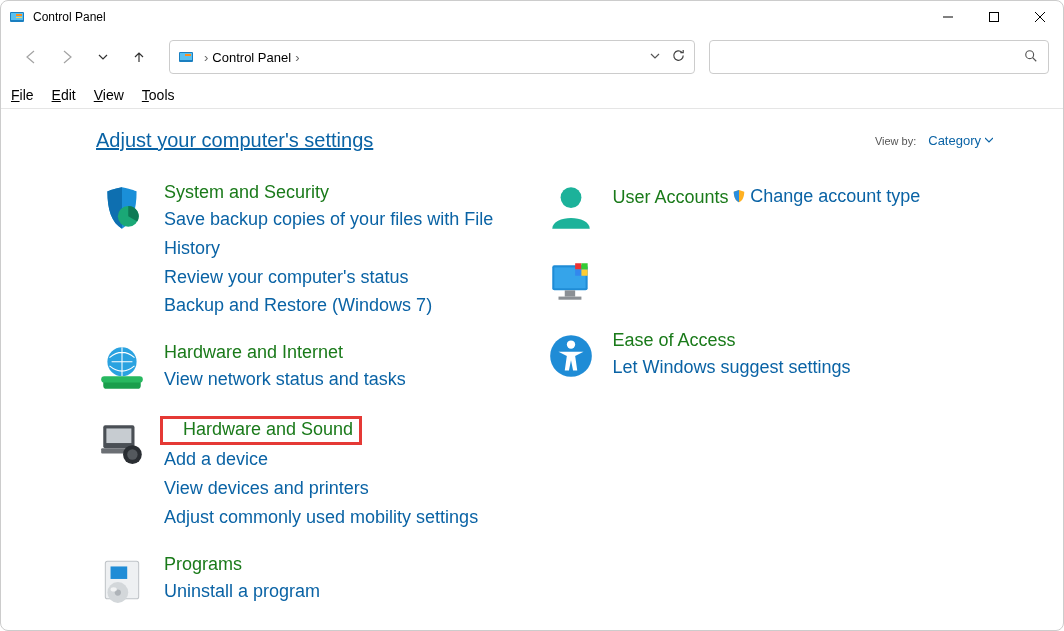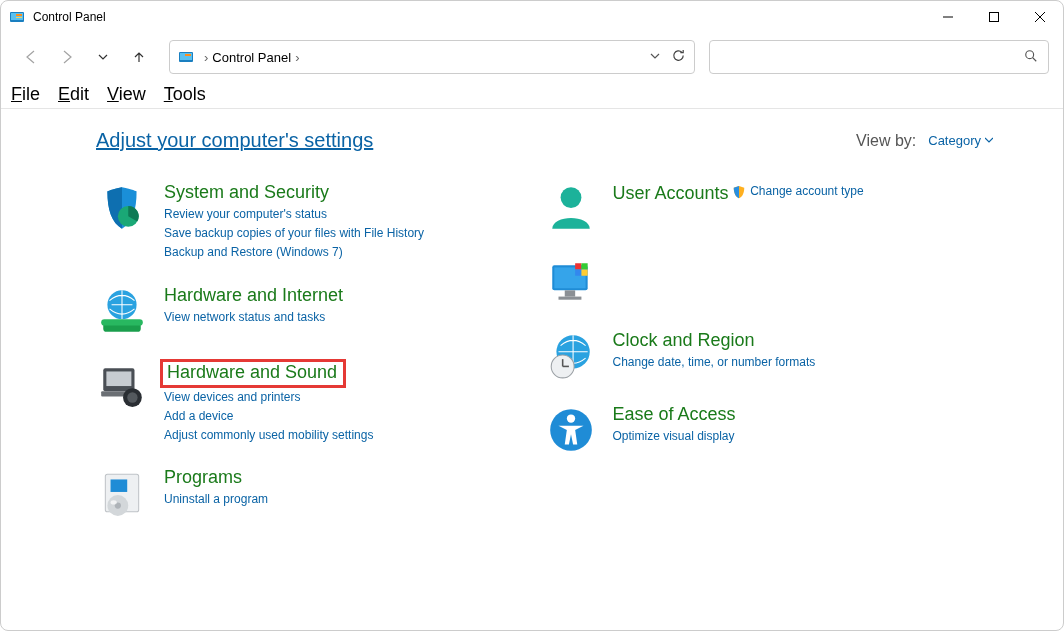--- a/index.html
+++ b/index.html
@@ -19,39 +19,39 @@
   .address-bar { flex: 1; height: 34px; border: 1px solid #ccc; border-radius: 4px; display: flex; align-items: center; padding: 0 8px; margin-left: 10px; margin-right: 10px; position: relative;}
   .address-icon { width: 16px; height: 16px; margin-right: 6px; }
   .crumb-sep { margin: 0 4px; color: #666; }
   .crumb-text { color: #000; }
   .addr-right { margin-left: auto; display: flex; align-items: center; gap: 10px; }
   .search-box { width: 340px; height: 34px; border: 1px solid #ccc; border-radius: 4px; display: flex; align-items: center; padding: 0 10px; }
   .search-box input { border: none; outline: none; flex: 1; font-size: 13px; }
   .search-icon { color: #555; }
   
   
-  .menustrip { height: 28px; display: flex; align-items: center; padding: 0 10px; border-bottom: 1px solid #e5e5e5; font-size: 18px; }
+  .menustrip { height: 28px; display: flex; align-items: center; padding: 0 10px; border-bottom: 1px solid #e5e5e5; font-size: 14px; }
   .menustrip span { margin-right: 18px; cursor: default; }
   .underline-first::first-letter { text-decoration: underline; }
   
   
   .content { padding: 20px 70px 0 95px; }
   .header-row { display: flex; align-items: center; margin-bottom: 30px; }
   .page-heading { color: #0a63a5; font-size: 20px; font-weight: 400; flex: 1; text-decoration: underline; }
-  .view-by-label { color: #555; font-size: 16px; margin-right: 12px; }
+  .view-by-label { color: #555; font-size: 11px; margin-right: 12px; }
   .view-by-value { color: #0a63a5; font-size: 13px; display: inline-flex; align-items: center; gap: 4px;}
   
   .columns { display: flex; }
   .col { flex: 1; }
   .category { display: flex; margin-bottom: 22px; }
   .cat-icon { width: 52px; height: 52px; flex: 0 0 52px; margin-right: 16px; display:flex; align-items:center; justify-content:center;}
   .cat-body { flex: 1; }
   .cat-title { color: #1a7a1a; font-size: 18px; font-weight: 400; margin-bottom: 2px; display: inline-block;}
-  .cat-title.highlighted { border: 3px solid #e53935; padding: 0 6px 2px 4px; margin-left:-4px; margin-bottom: 0px;}
-  .cat-link { color: #0a63a5; font-size: 12px; display: block; line-height: 1.6; cursor: pointer; }
+  .cat-title.highlighted { border: 3px solid #e53935; padding: 0 6px 2px 20px; margin-left:-4px; margin-bottom: 0px;}
+  .cat-link { color: #0a63a5; font-size: 18px; display: block; line-height: 1.6; cursor: pointer; }
   .cat-link-inline { display: inline-flex; align-items:center; gap:4px;}
 </style>
 </head>
 <body>
 
 <div class="titlebar">
   <span class="titlebar-icon">
     <svg viewBox="0 0 16 16" width="16" height="16">
         <rect x="1" y="3" width="14" height="10" rx="1" fill="#1a7fc0"></rect>
         <rect x="2" y="4" width="12" height="7" fill="#5ac1f0"></rect>
@@ -159,22 +159,22 @@
         <div class="cat-icon">
           <svg width="50" height="50" viewBox="0 0 48 48">
               <path d="M24 4 C14 6 10 8 10 8 C10 26 14 38 24 44 C34 38 38 26 38 8 C38 8 34 6 24 4 Z" fill="#1a8fd8"></path>
               <path d="M24 4 C14 6 10 8 10 8 C10 26 14 38 24 44 L24 4 Z" fill="#0e6fb0"></path>
               <circle cx="30" cy="32" r="10" fill="#1aa876"></circle>
               <path d="M30 32 L30 22 A10 10 0 0 1 38.7 37 Z" fill="#0e7a55"></path>
             </svg>
         </div>
         <div class="cat-body">
           <span class="cat-title">System and Security</span>
+          <span class="cat-link">Save backup copies of your files with File History</span>
           <span class="cat-link">Review your computer's status</span>
-          <span class="cat-link">Save backup copies of your files with File History</span>
           <span class="cat-link">Backup and Restore (Windows 7)</span>
         </div>
       </div>
 
       <div class="category">
         <div class="cat-icon">
           <svg width="50" height="50" viewBox="0 0 48 48">
               <circle cx="24" cy="18" r="14" fill="#2aa2e0"></circle>
               <path d="M12 14 Q24 4 36 14 M12 22 Q24 32 36 22 M24 4 L24 32 M14 18 L34 18" stroke="#fff" stroke-width="1" fill="none"></path>
               <rect x="6" y="34" width="36" height="10" rx="3" fill="#1a9e4c"></rect>
@@ -192,22 +192,22 @@
           <svg width="50" height="50" viewBox="0 0 48 48">
               <rect x="6" y="8" width="30" height="22" rx="2" fill="#4a4f55"></rect>
               <rect x="9" y="11" width="24" height="14" fill="#c7ccd1"></rect>
               <rect x="4" y="30" width="34" height="5" rx="1" fill="#6b6f74"></rect>
               <circle cx="34" cy="36" r="9" fill="#2a2e33"></circle>
               <circle cx="34" cy="36" r="5" fill="#54595e"></circle>
             </svg>
         </div>
         <div class="cat-body">
           <span class="cat-title highlighted">Hardware and Sound</span>
+          <span class="cat-link">Add a device</span>
           <span class="cat-link">View devices and printers</span>
-          <span class="cat-link">Add a device</span>
           <span class="cat-link">Adjust commonly used mobility settings</span>
         </div>
       </div>
 
       <div class="category">
         <div class="cat-icon">
           <svg width="50" height="50" viewBox="0 0 48 48">
               <rect x="8" y="6" width="32" height="36" rx="2" fill="#eef0f2" stroke="#bfc3c7"></rect>
               <rect x="13" y="11" width="16" height="12" fill="#1f8cd6"></rect>
               <circle cx="20" cy="36" r="10" fill="#d3d7da"></circle>
@@ -252,45 +252,30 @@
               <rect x="18" y="32" width="10" height="6" fill="#8b9095"></rect>
               <rect x="12" y="38" width="22" height="3" fill="#8b9095"></rect>
               <rect x="28" y="6" width="6" height="6" fill="#e33"></rect>
               <rect x="34" y="6" width="6" height="6" fill="#3c3"></rect>
               <rect x="28" y="12" width="6" height="6" fill="#38e"></rect>
               <rect x="34" y="12" width="6" height="6" fill="#fc3"></rect>
             </svg>
         </div>
       </div>
 
-      <div class="category">
-        <div class="cat-icon">
-          <svg width="50" height="50" viewBox="0 0 48 48">
-              <circle cx="26" cy="20" r="16" fill="#2aa2e0"></circle>
-              <path d="M14 14 Q26 4 38 14 M14 26 Q26 36 38 26 M26 4 L26 36 M12 20 L40 20" stroke="#fff" stroke-width="1" fill="none"></path>
-              <circle cx="16" cy="34" r="11" fill="#eef0f2" stroke="#9ba0a5"></circle>
-              <line x1="16" y1="34" x2="16" y2="27" stroke="#555" stroke-width="1.5"></line>
-              <line x1="16" y1="34" x2="22" y2="34" stroke="#555" stroke-width="1.5"></line>
-            </svg>
-        </div>
-        <div class="cat-body">
-          <span class="cat-title">Clock and Region</span>
-          <span class="cat-link">Change date, time, or number formats</span>
-        </div>
-      </div>
 
       <div class="category">
         <div class="cat-icon">
           <svg width="50" height="50" viewBox="0 0 48 48">
               <circle cx="24" cy="24" r="20" fill="#1f8cd6"></circle>
               <circle cx="24" cy="13" r="4" fill="#fff"></circle>
               <path d="M12 20 L36 20 L28 24 L30 38 L26 38 L24 28 L22 38 L18 38 L20 24 Z" fill="#fff"></path>
             </svg>
         </div>
         <div class="cat-body">
           <span class="cat-title">Ease of Access</span>
-          <span class="cat-link">Optimize visual display</span>
+          <span class="cat-link">Let Windows suggest settings</span>
         </div>
       </div>
 
     </div>
   </div>
 </div>
 
 </body></html>

